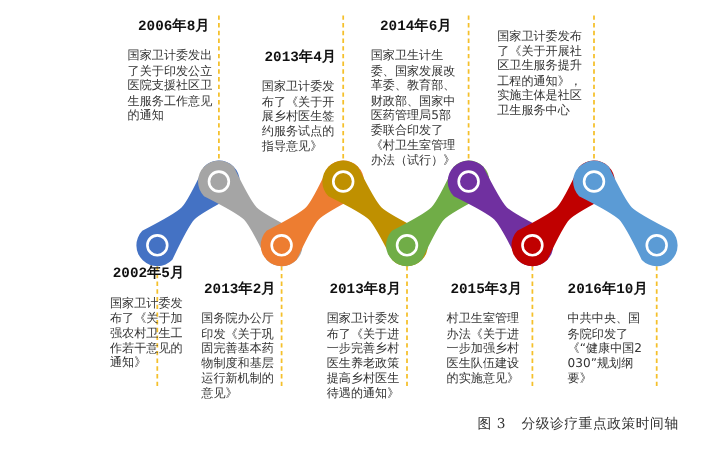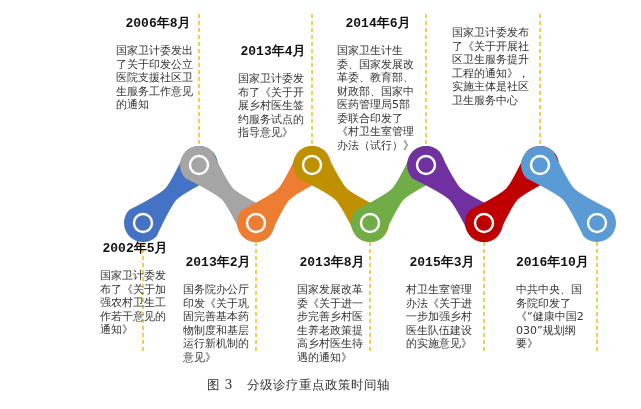--- a/index.html
+++ b/index.html
@@ -5,23 +5,23 @@
   html, body { margin:0; padding:0; background:#ffffff; }
   body { width:641px; height:409px; position:relative; overflow:hidden;
          font-family:"DejaVu Sans", "Liberation Sans", sans-serif; color:#222; }
   .stage { position:absolute; left:0; top:0; width:641px; height:409px; }
   svg.chain { position:absolute; left:0; top:0; }
   .label { position:absolute; width:84px; }
   .label .date { font-family:Liberation Mono, monospace; font-weight:bold;
                  font-size:13px; color:#111; text-align:center; white-space:nowrap; }
   .label .desc { font-size:11px; line-height:13.5px; color:#333; margin-top:12px;
                  word-break:break-all; }
-  .caption { position:absolute; left:0; width:597px; top:377px; text-align:center;
+  .caption { position:absolute; left:0; width:597px; top:377px; text-align:right;
              font-family:"DejaVu Serif", "Liberation Serif", serif; font-size:12.5px; color:#333;
-             letter-spacing:0.5px; }
+             letter-spacing:0.5px;padding-left:20px; }
   .caption .num { margin-right:14px; }
 </style>
 </head>
 <body>
 
 <div class="stage">
 
   <svg class="chain" width="641" height="409" viewBox="0 0 641 409">
 
     <g stroke="#F5C02B" stroke-width="1.6" stroke-dasharray="4,3" fill="none">
@@ -79,21 +79,21 @@
   <div class="label" style="left:68px; top:239px; width:70px;margin-left:32px;">
     <div class="date">2002年5月</div>
     <div class="desc">国家卫计委发布了《关于加强农村卫生工作若干意见的通知》</div>
   </div>
   <div class="label" style="left:183px; top:253px; width:70px;">
     <div class="date">2013年2月</div>
     <div class="desc">国务院办公厅印发《关于巩固完善基本药物制度和基层运行新机制的意见》</div>
   </div>
   <div class="label" style="left:297px; top:253px; width:70px;">
     <div class="date">2013年8月</div>
-    <div class="desc">国家发展改革委《关于进一步完善乡村医生养老政策提高乡村医生待遇的通知》</div>
+    <div class="desc">国家卫计委发布了《关于进一步完善乡村医生养老政策提高乡村医生待遇的通知》</div>
   </div>
   <div class="label" style="left:406px; top:253px; width:72px;">
     <div class="date">2015年3月</div>
     <div class="desc">村卫生室管理办法《关于进一步加强乡村医生队伍建设的实施意见》</div>
   </div>
   <div class="label" style="left:516px; top:253px; width:68px;">
     <div class="date">2016年10月</div>
     <div class="desc">中共中央、国务院印发了《“健康中国2030”规划纲要》</div>
   </div>
 

